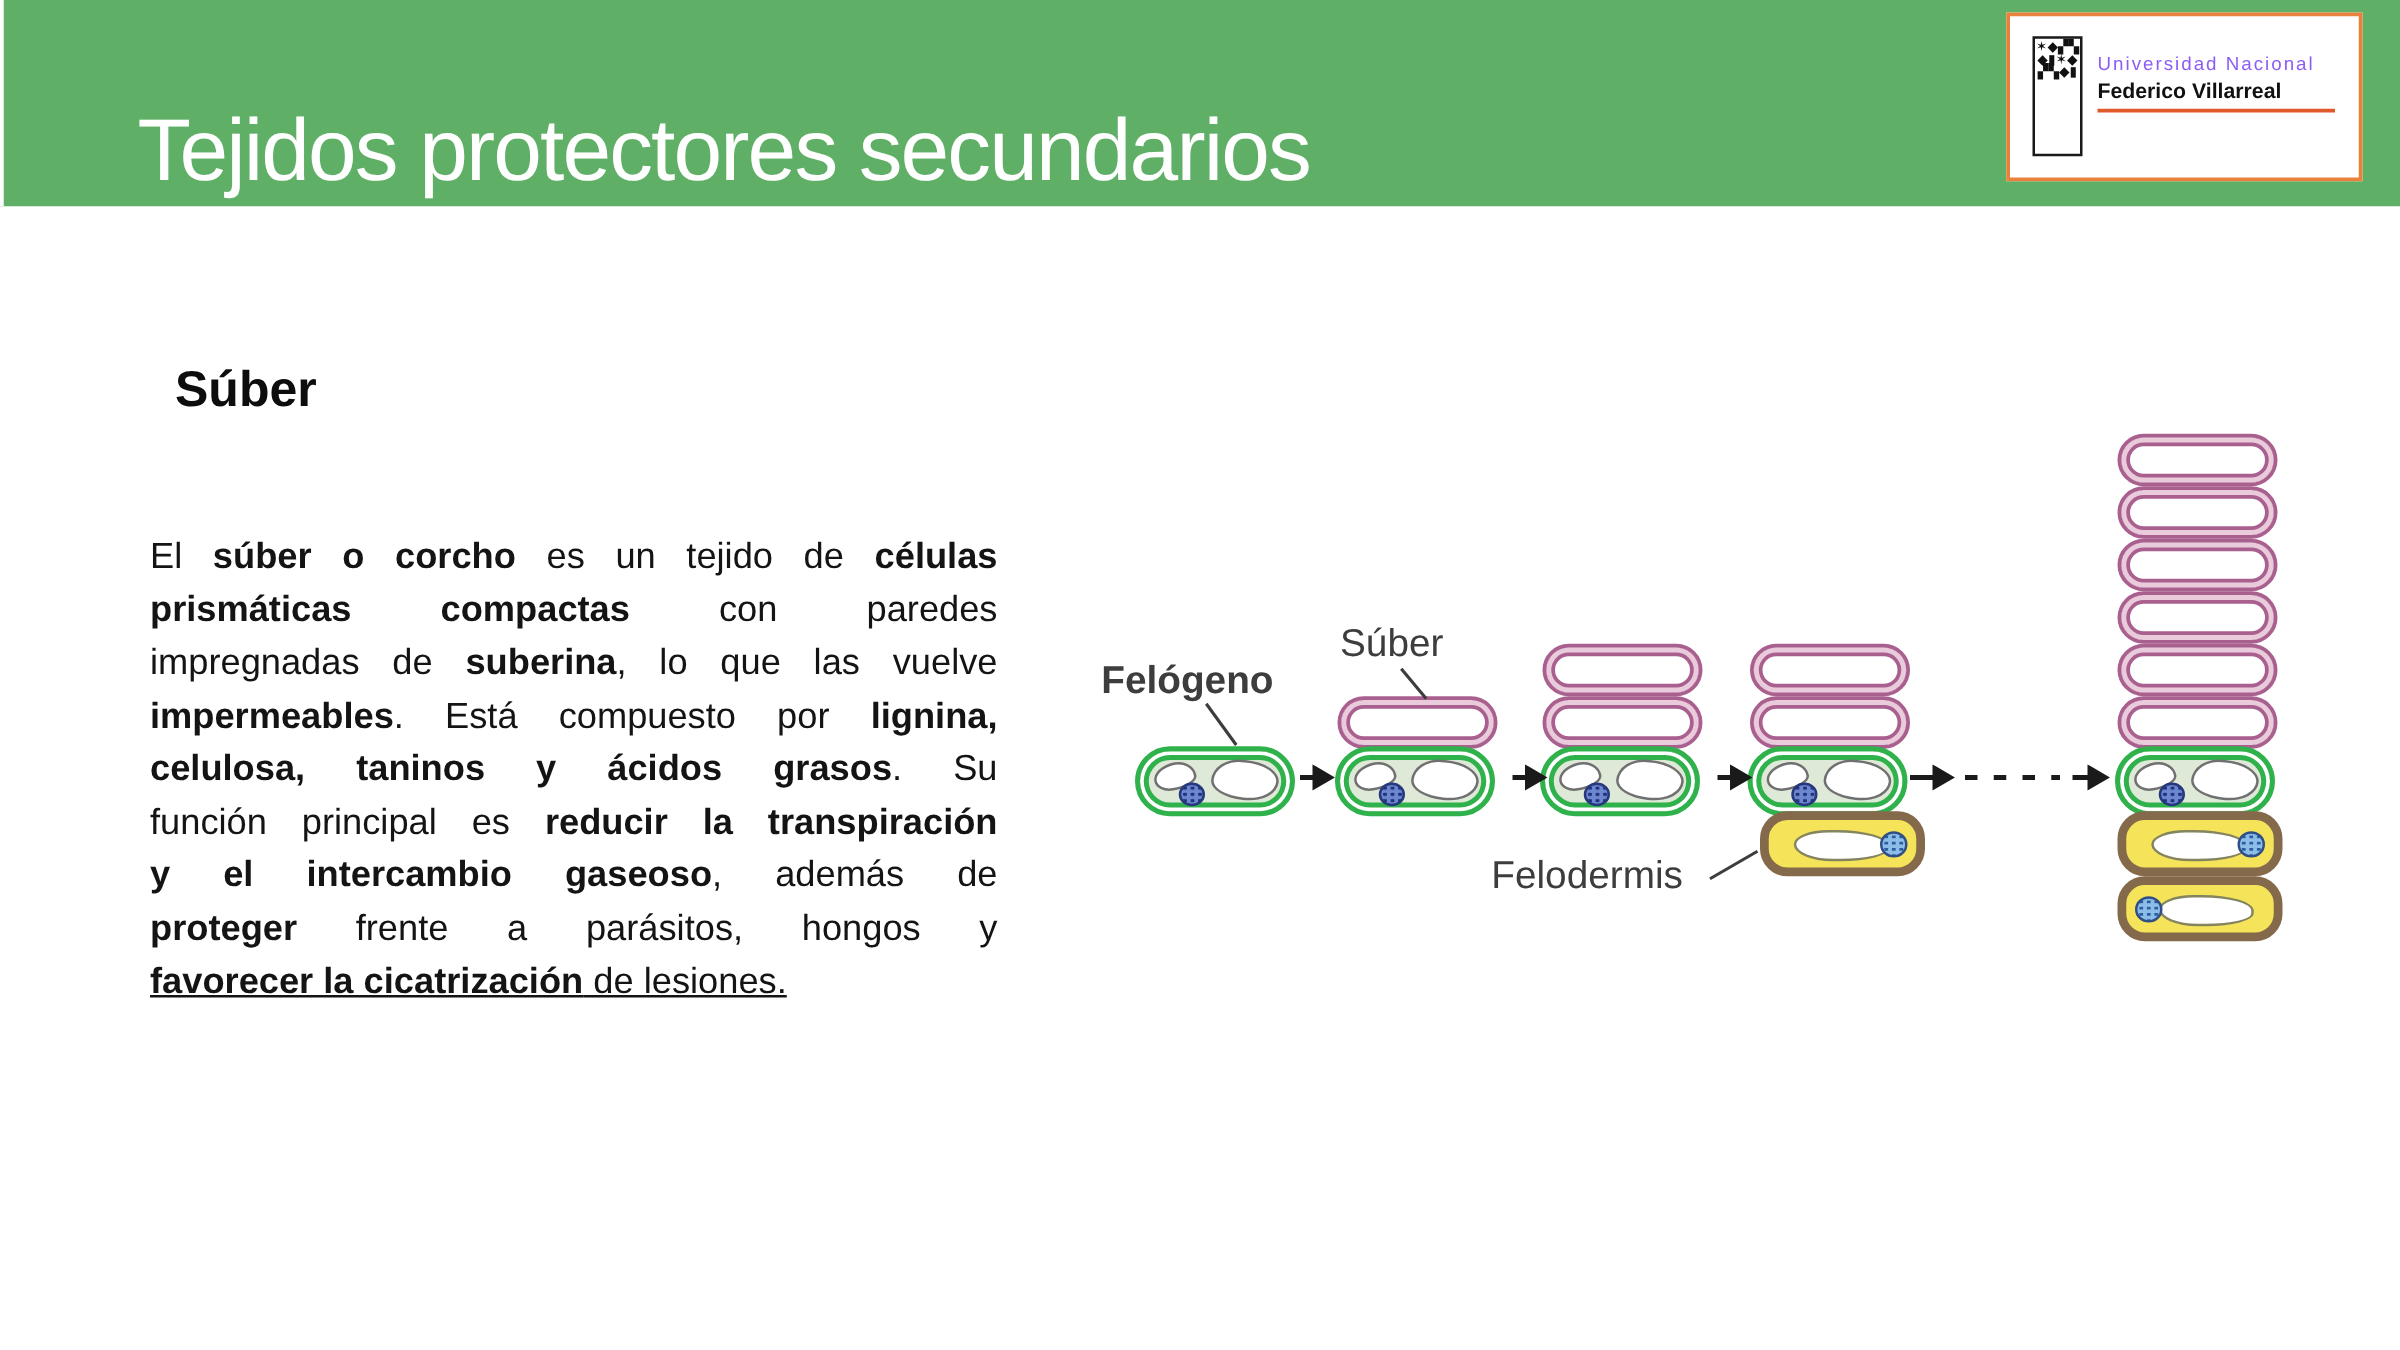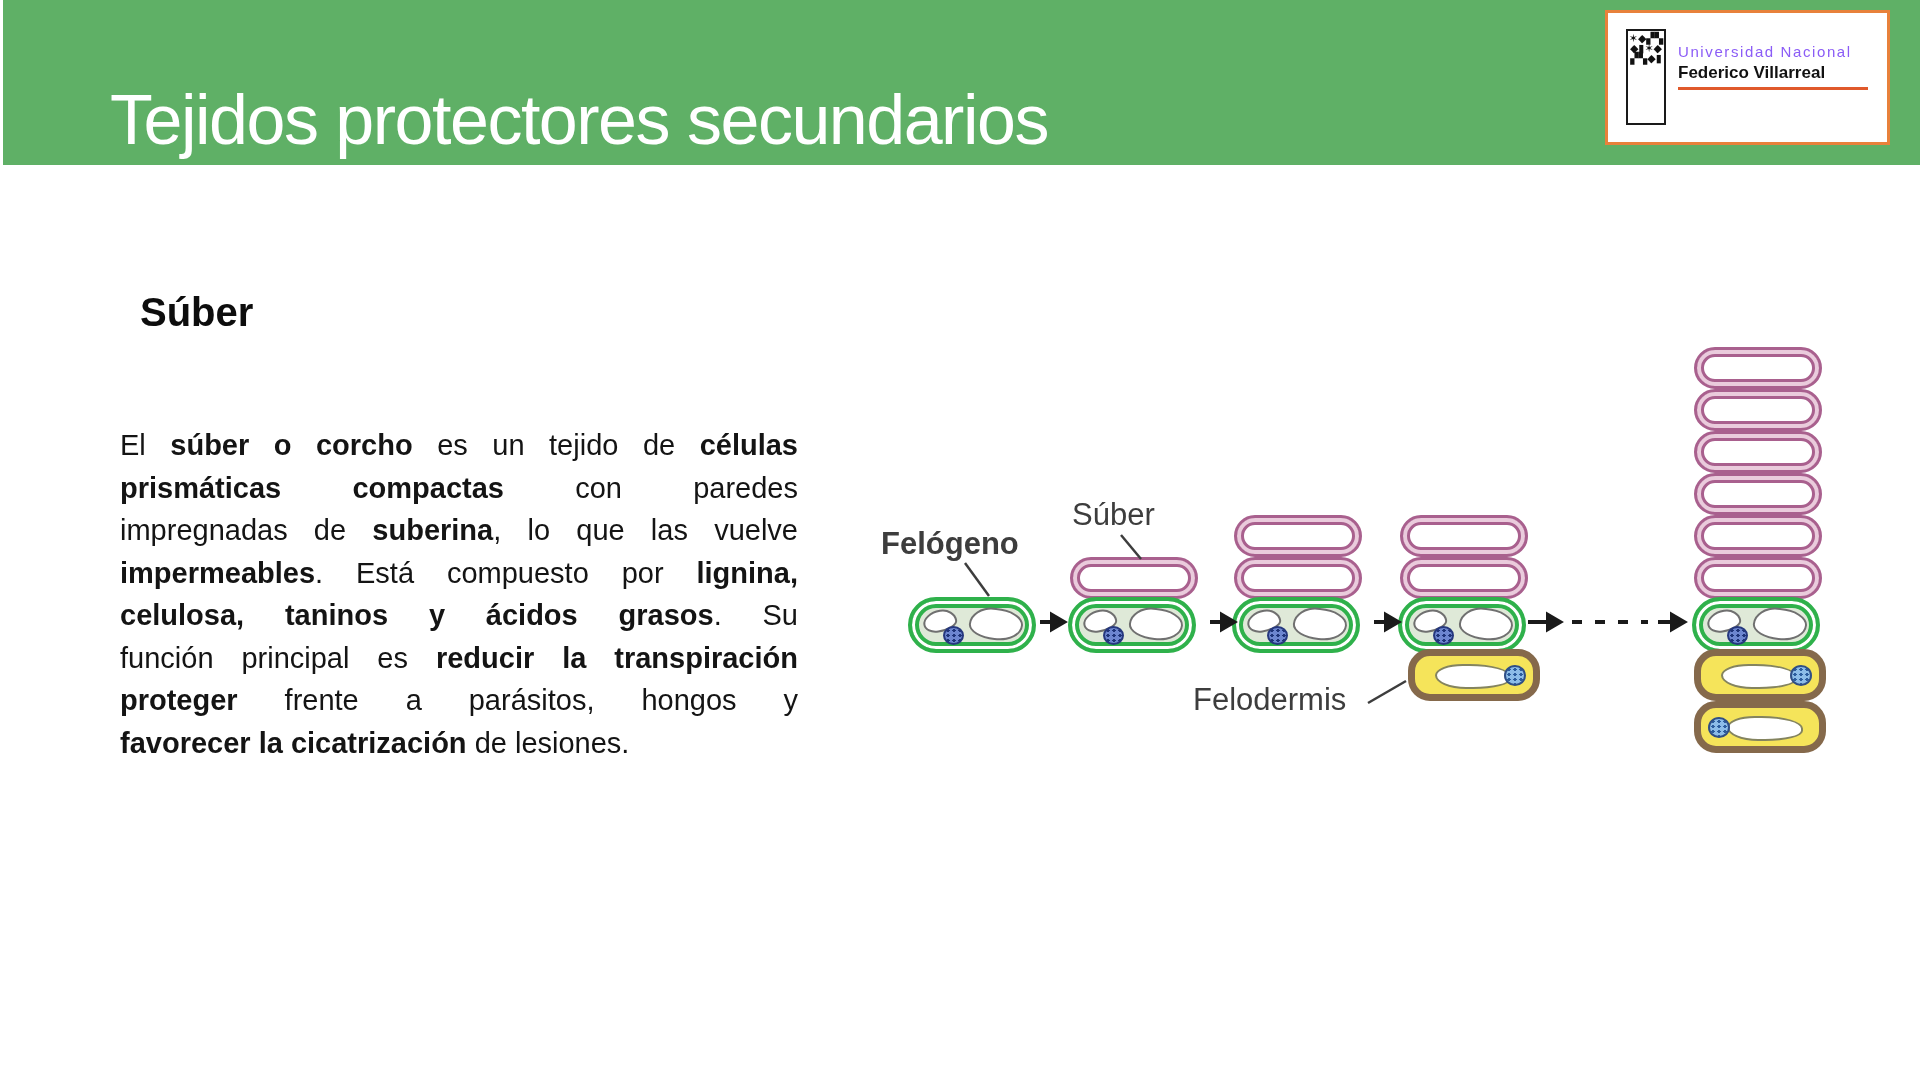--- a/index.html
+++ b/index.html
@@ -18,21 +18,21 @@
           width:40px;word-break:break-all;text-align:center;padding-top:2px;background:#fff;}
   .logo-text{position:absolute;left:70px;top:30px;width:200px;}
   .logo-line1{font-size:15px;letter-spacing:1.6px;color:#8b5cf6;white-space:nowrap;}
   .logo-line2{font-size:17px;font-weight:700;color:#111;margin-top:3px;white-space:nowrap;}
   .logo-underline{width:190px;height:3px;background:#E0592B;margin-top:4px;}
   
   .heading{position:absolute;left:140px;top:290px;font-size:40px;font-weight:700;color:#0d0d0d;}
   .para{position:absolute;left:120px;top:424px;width:678px;font-size:29px;line-height:42.5px;
         color:#141414;}
   .para .line{text-align:justify;text-align-last:justify;}
-  .para .line.last{text-align-last:auto;}
+  .para .line.last{text-align-last:auto;text-decoration:underline;}
   .para b{font-weight:700;}
   
   .cell{position:absolute;box-sizing:border-box;}
   .cell-g{width:128px;height:56px;border-radius:28px;background:#DFE9D8;border:4px solid #2FB14B;
           box-shadow:inset 0 0 0 3px #ffffff, inset 0 0 0 7px #2FB14B;}
   .cell-p{width:128px;height:42px;border-radius:21px;background:#ffffff;border:3px solid #A9608E;
           box-shadow:inset 0 0 0 4px #EACBDC, inset 0 0 0 7px #A9608E;}
   .cell-y{width:132px;height:52px;border-radius:22px;background:#F5E45A;border:7px solid #85694B;}
   .vac{position:absolute;background:#ffffff;border:2px solid #707070;box-sizing:border-box;}
   .v1{left:11px;top:9px;width:34px;height:22px;border-radius:55% 45% 60% 40%/55% 60% 40% 45%;
@@ -77,20 +77,21 @@
   </div>
 
   <div class="heading">Súber</div>
   <div class="para" id="paragraph">
       <div class="line"><span>El </span><b>súber o corcho</b><span> es un tejido de </span><b>células</b></div>
       <div class="line"><b>prismáticas compactas</b><span> con paredes</span></div>
       <div class="line"><span>impregnadas de </span><b>suberina</b><span>, lo que las vuelve</span></div>
       <div class="line"><b>impermeables</b><span>. Está compuesto por </span><b>lignina,</b></div>
       <div class="line"><b>celulosa, taninos y ácidos grasos</b><span>. Su</span></div>
       <div class="line"><span>función principal es </span><b>reducir la transpiración</b></div>
+      <div class="line"><b>y el intercambio gaseoso</b><span>, además de</span></div>
       <div class="line"><b>proteger</b><span> frente a parásitos, hongos y</span></div>
       <div class="line last"><b>favorecer la cicatrización</b><span> de lesiones.</span></div>
     </div>
 
   <div id="figure">
       <div class="cell cell-g" style="left: 908px; top: 597px;">
         <i class="vac v1"></i>
         <i class="vac v2"></i>
         <i class="nuc"></i>
       </div>

